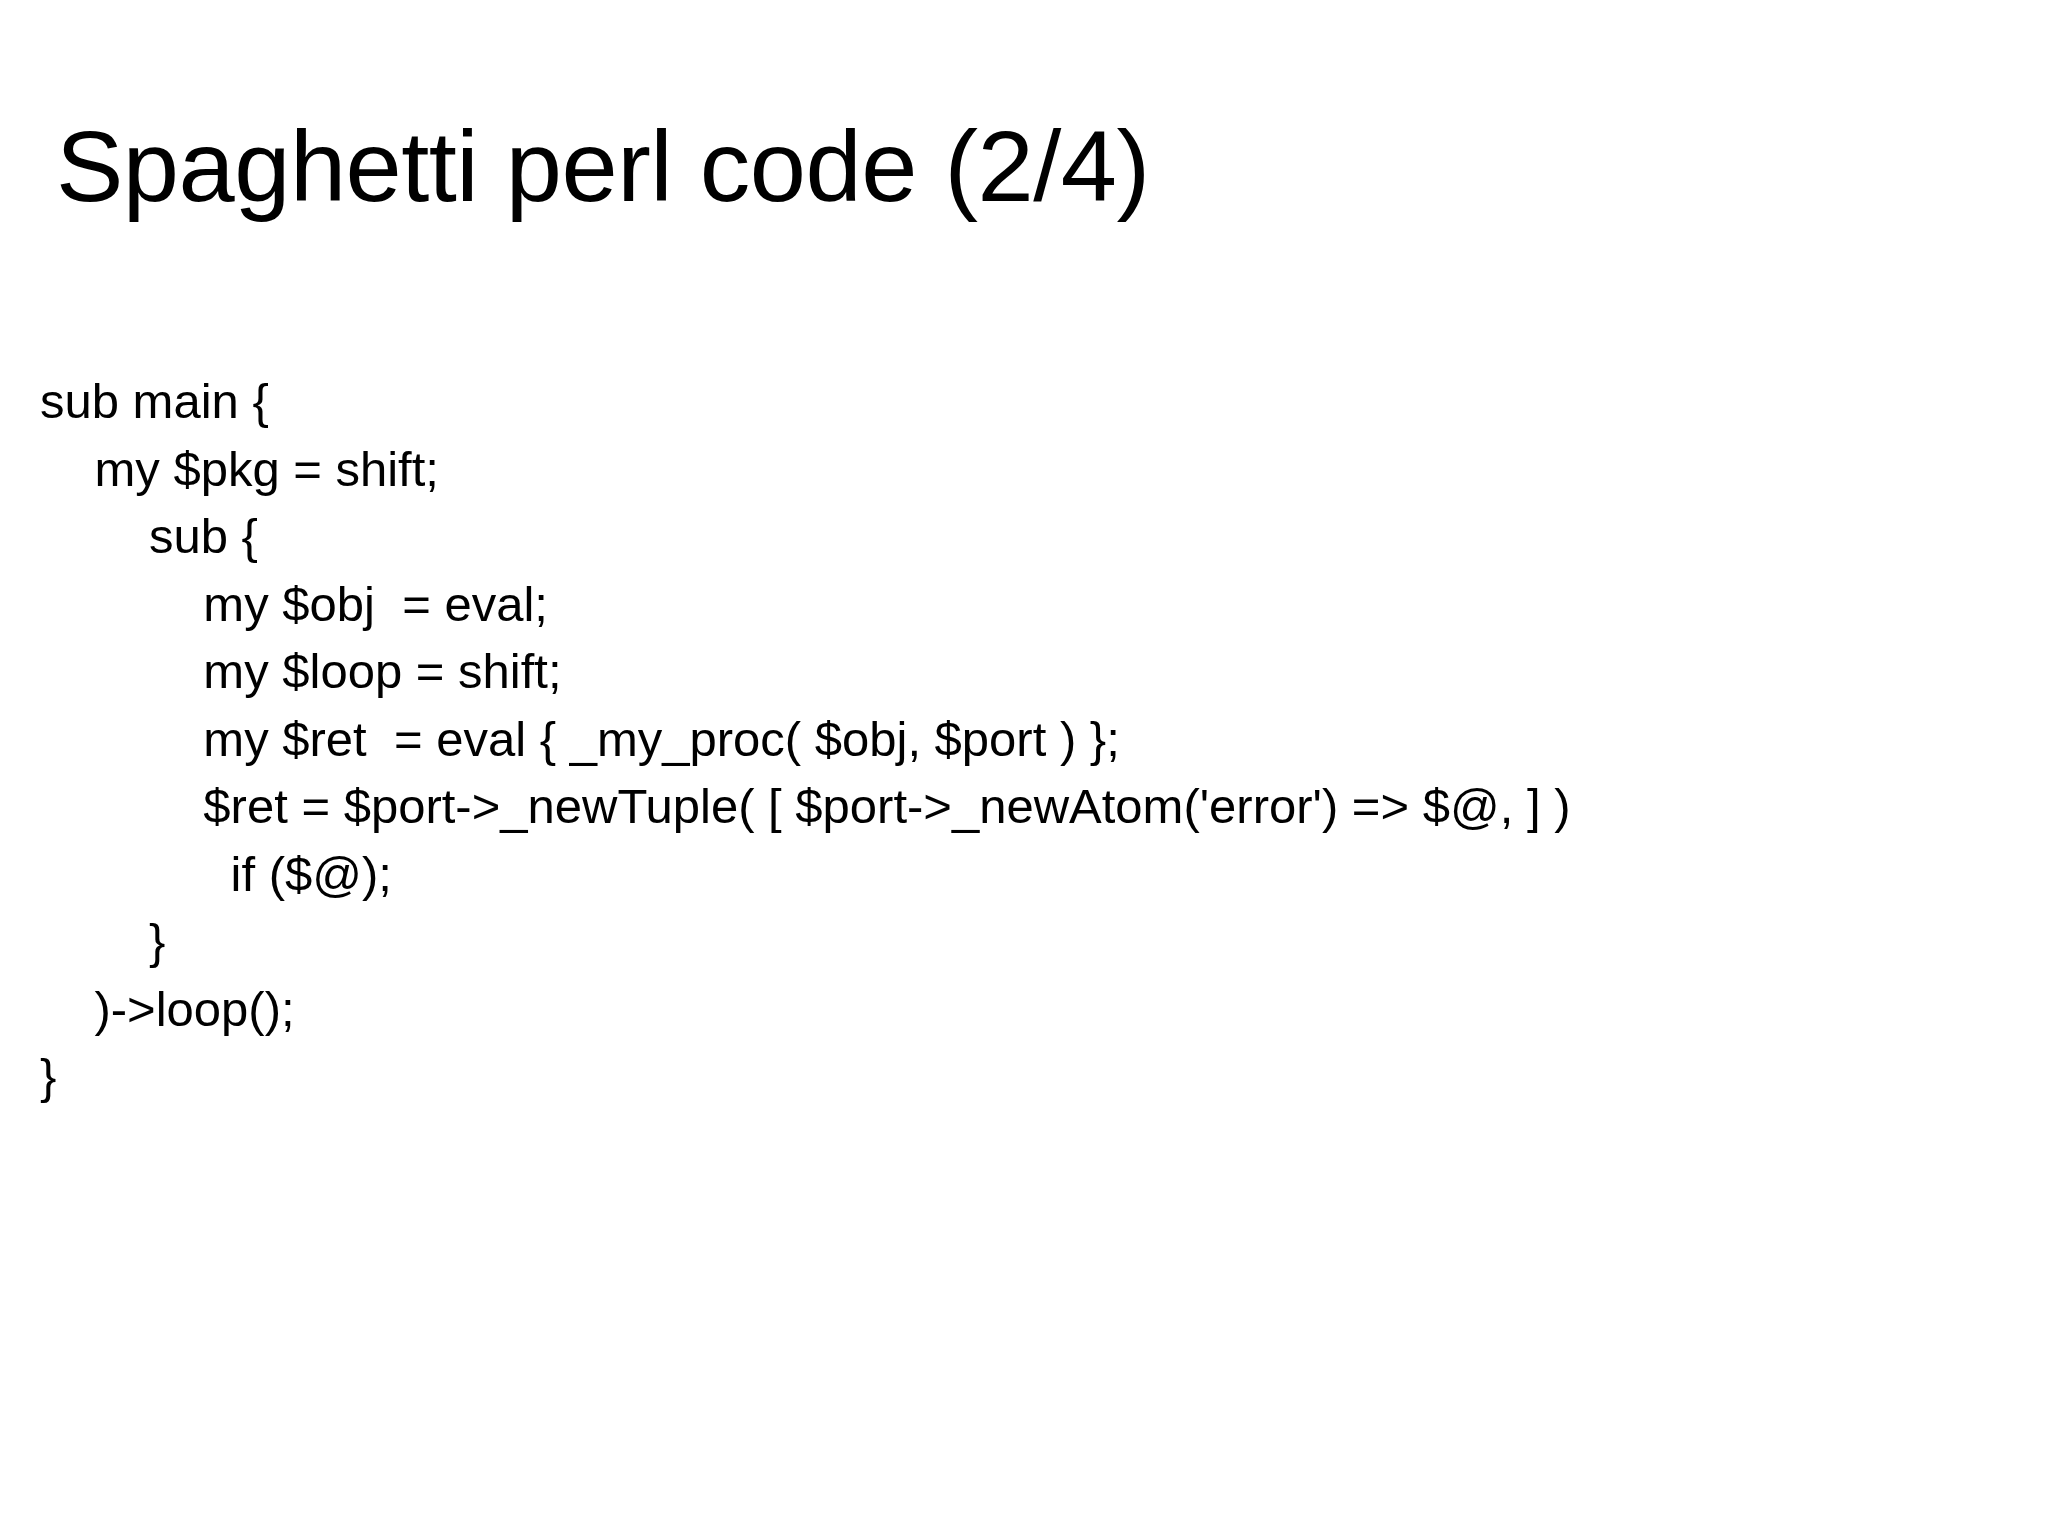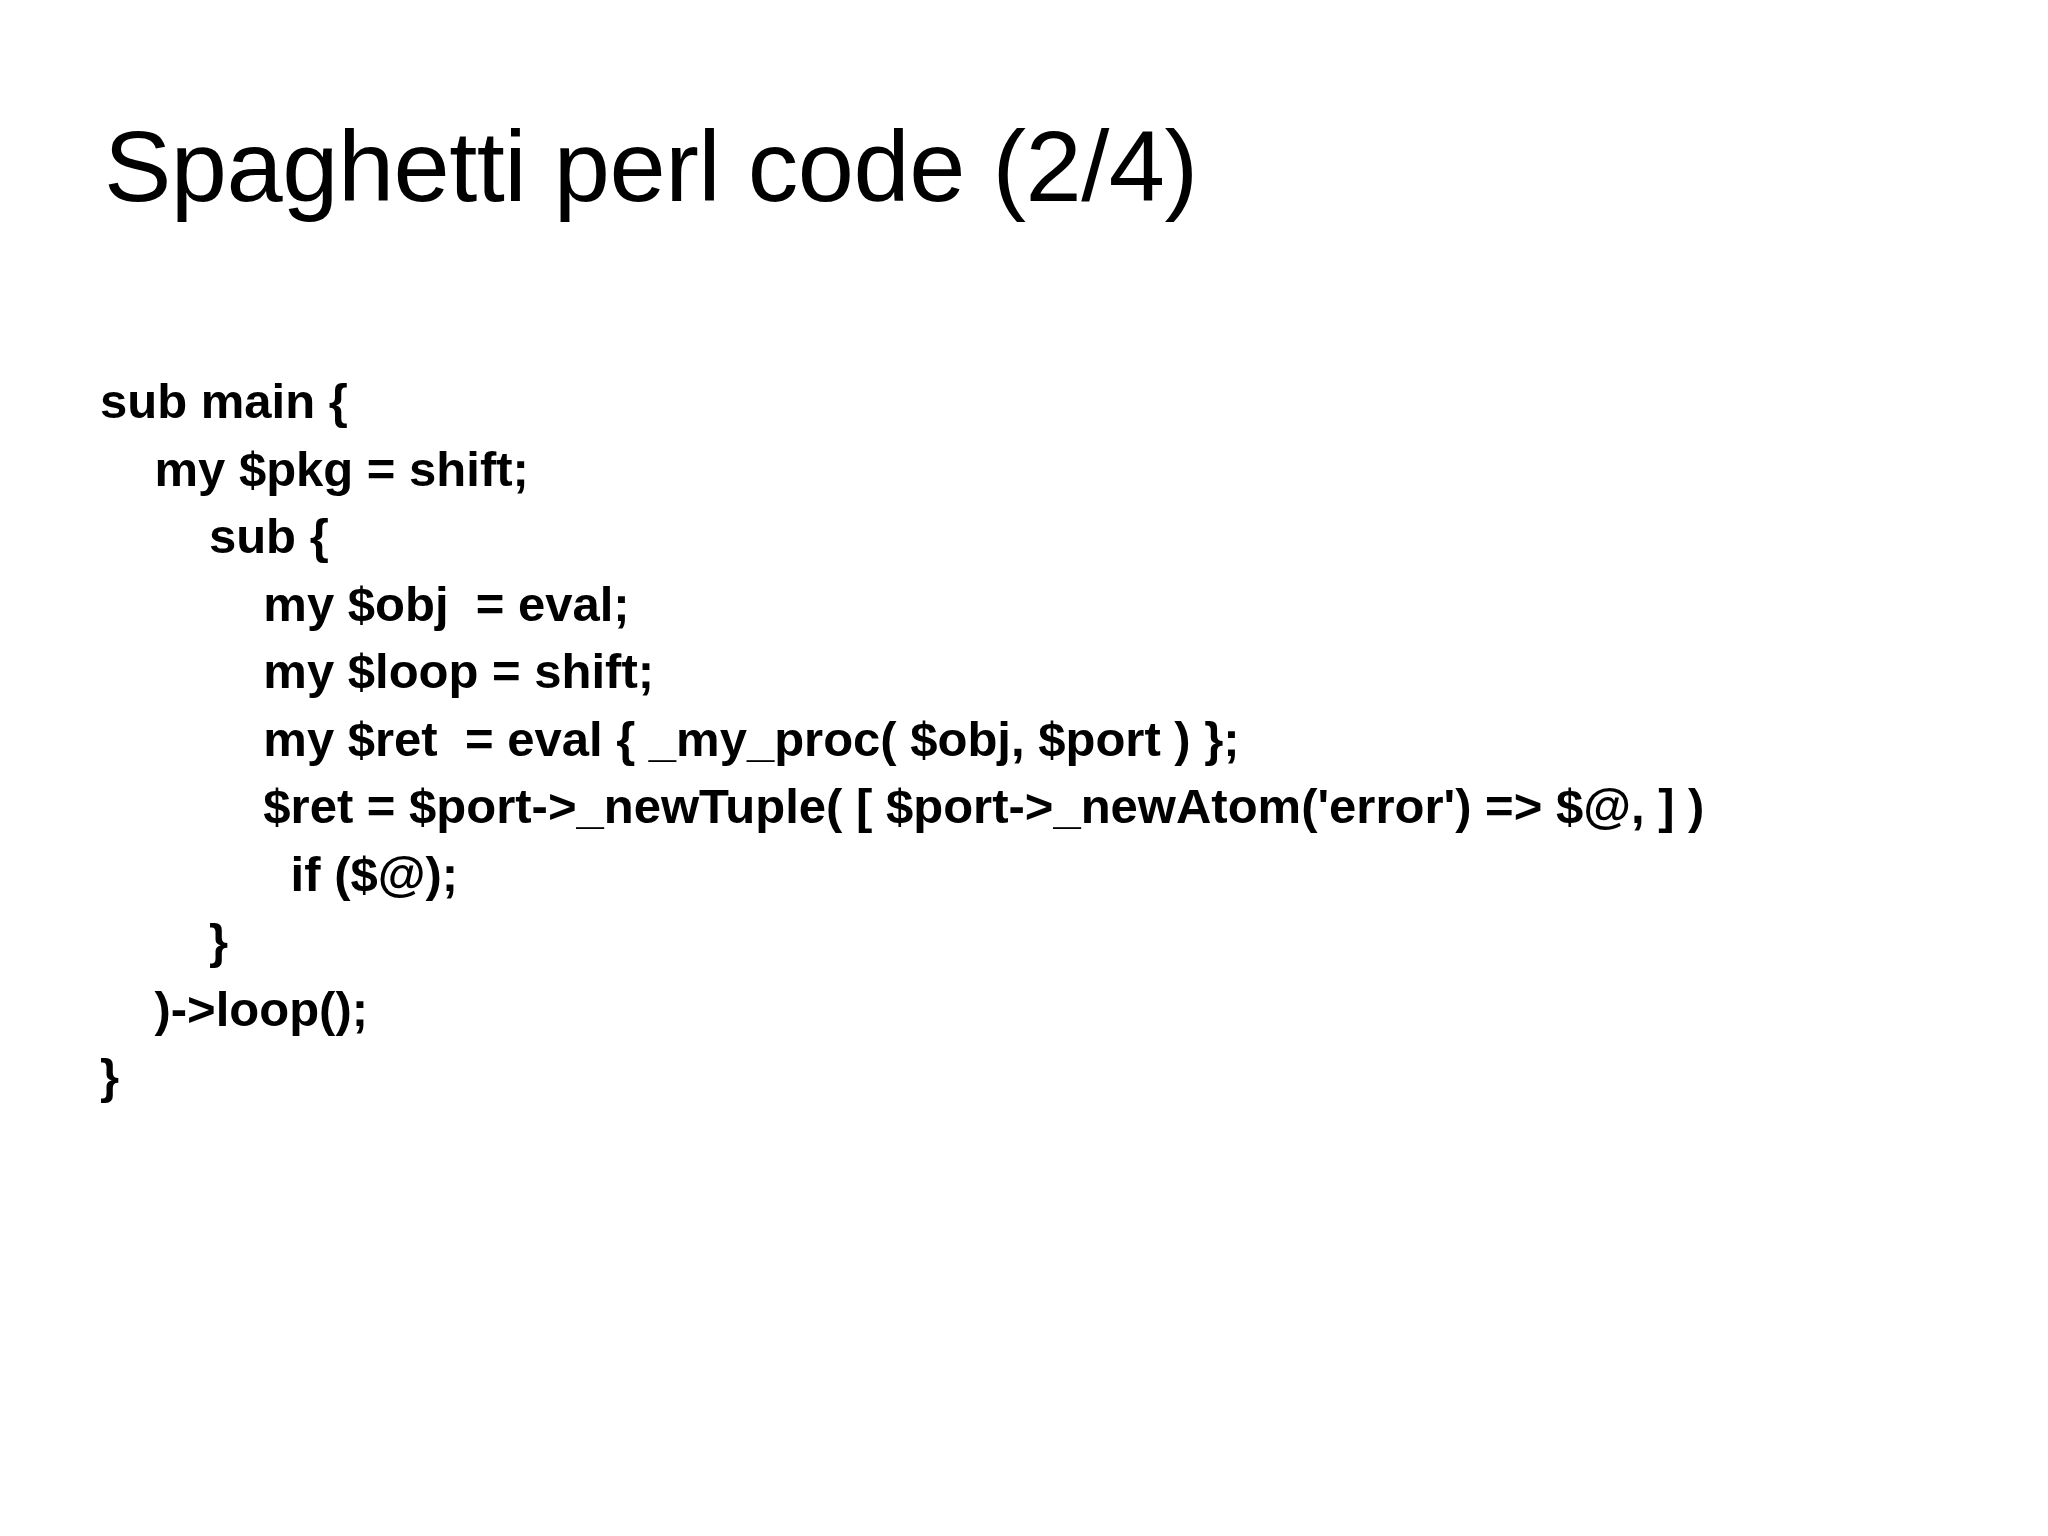--- a/index.html
+++ b/index.html
@@ -13,43 +13,42 @@
     position: relative;
     overflow: hidden;
     font-family: "Liberation Sans", sans-serif;
     color: #000000;
   }
 
   #slide {
     position: absolute;
     inset: 0;
     background: #ffffff;
-    margin-left: 48px;
   }
 
   #slide-title {
     position: absolute;
     left: 56px;
     top: 42px;
     font-size: 101px;
     line-height: 1.12;
     font-weight: 400;
     letter-spacing: -0.5px;
     color: #000000;
     white-space: pre;
   }
 
   #code-block {
     position: absolute;
-    left: 52px;
+    left: 40px;
     top: 368px;
     width: 1960px;
     font-size: 49px;
     line-height: 67.5px;
-    font-weight: 700;
+    font-weight: 400;
     color: #000000;
   }
 
   .code-line {
     white-space: pre;
     font-family: "Liberation Sans", sans-serif;
     min-height: 67.5px;
   }
 </style>
 </head>

